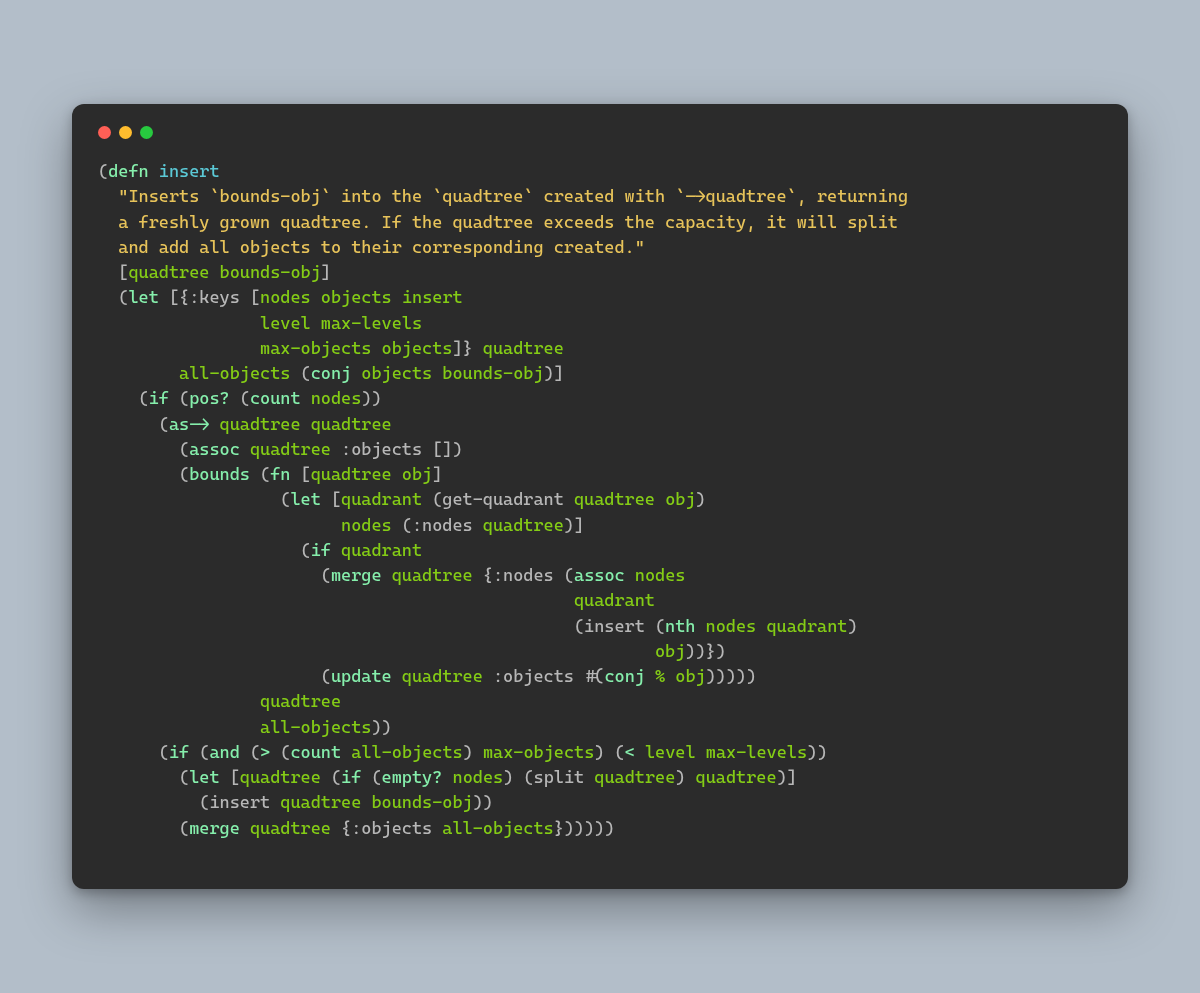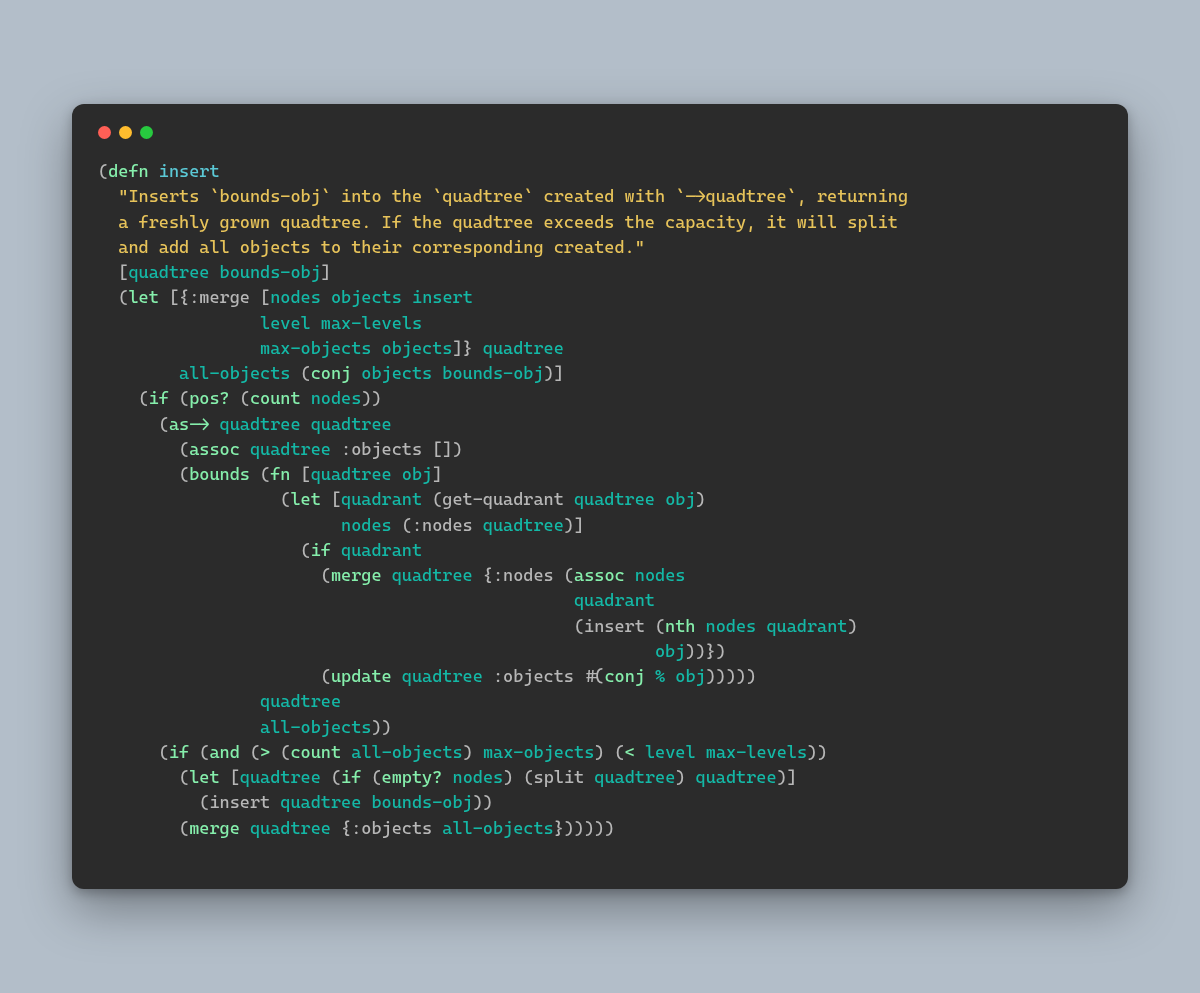--- a/index.html
+++ b/index.html
@@ -42,40 +42,40 @@
     margin: 0;
     font-size: 17.3px;
     line-height: 1.46;
     white-space: pre;
     font-family: inherit;
   }
   
   .p  { color: #b7b7b7; }           
   .kw { color: #86efac; }           
   .fn { color: #5bc9d6; }           
-  .sy { color: #14b8a6; margin-top: 36px; }           
+  .sy { color: #84cc16; margin-top: 36px; }           
   .str{ color: #e7c35a; }           
   .id { color: #b7b7b7; }           
 </style>
 </head>
 <body>
 
 <div class="stage">
   <div class="window">
     <div class="traffic-lights">
       <div class="tl red"></div>
       <div class="tl yellow"></div>
       <div class="tl green"></div>
     </div>
     <pre class="code" id="code-block"><span><span class="p">(</span><span class="kw">defn</span><span class="p"> </span><span class="fn">insert</span></span>
 <span><span class="p">  </span><span class="str">"Inserts `bounds-obj` into the `quadtree` created with `-&gt;quadtree`, returning</span></span>
 <span><span class="str">  a freshly grown quadtree. If the quadtree exceeds the capacity, it will split</span></span>
 <span><span class="str">  and add all objects to their corresponding created."</span></span>
 <span><span class="p">  [</span><span class="sy">quadtree</span><span class="p"> </span><span class="sy">bounds-obj</span><span class="p">]</span></span>
-<span><span class="p">  (</span><span class="kw">let</span><span class="p"> [{</span><span class="id">:merge</span><span class="p"> [</span><span class="sy">nodes</span><span class="p"> </span><span class="sy">objects</span><span class="p"> </span><span class="sy">insert</span></span>
+<span><span class="p">  (</span><span class="kw">let</span><span class="p"> [{</span><span class="id">:keys</span><span class="p"> [</span><span class="sy">nodes</span><span class="p"> </span><span class="sy">objects</span><span class="p"> </span><span class="sy">insert</span></span>
 <span><span class="p">                </span><span class="sy">level</span><span class="p"> </span><span class="sy">max-levels</span></span>
 <span><span class="p">                </span><span class="sy">max-objects</span><span class="p"> </span><span class="sy">objects</span><span class="p">]} </span><span class="sy">quadtree</span></span>
 <span><span class="p">        </span><span class="sy">all-objects</span><span class="p"> (</span><span class="kw">conj</span><span class="p"> </span><span class="sy">objects</span><span class="p"> </span><span class="sy">bounds-obj</span><span class="p">)]</span></span>
 <span><span class="p">    (</span><span class="kw">if</span><span class="p"> (</span><span class="kw">pos?</span><span class="p"> (</span><span class="kw">count</span><span class="p"> </span><span class="sy">nodes</span><span class="p">))</span></span>
 <span><span class="p">      (</span><span class="kw">as-&gt;</span><span class="p"> </span><span class="sy">quadtree</span><span class="p"> </span><span class="sy">quadtree</span></span>
 <span><span class="p">        (</span><span class="kw">assoc</span><span class="p"> </span><span class="sy">quadtree</span><span class="p"> </span><span class="id">:objects</span><span class="p"> [])</span></span>
 <span><span class="p">        (</span><span class="kw">bounds</span><span class="p"> (</span><span class="kw">fn</span><span class="p"> [</span><span class="sy">quadtree</span><span class="p"> </span><span class="sy">obj</span><span class="p">]</span></span>
 <span><span class="p">                  (</span><span class="kw">let</span><span class="p"> [</span><span class="sy">quadrant</span><span class="p"> (</span><span class="id">get-quadrant</span><span class="p"> </span><span class="sy">quadtree</span><span class="p"> </span><span class="sy">obj</span><span class="p">)</span></span>
 <span><span class="p">                        </span><span class="sy">nodes</span><span class="p"> (</span><span class="id">:nodes</span><span class="p"> </span><span class="sy">quadtree</span><span class="p">)]</span></span>
 <span><span class="p">                    (</span><span class="kw">if</span><span class="p"> </span><span class="sy">quadrant</span></span>

